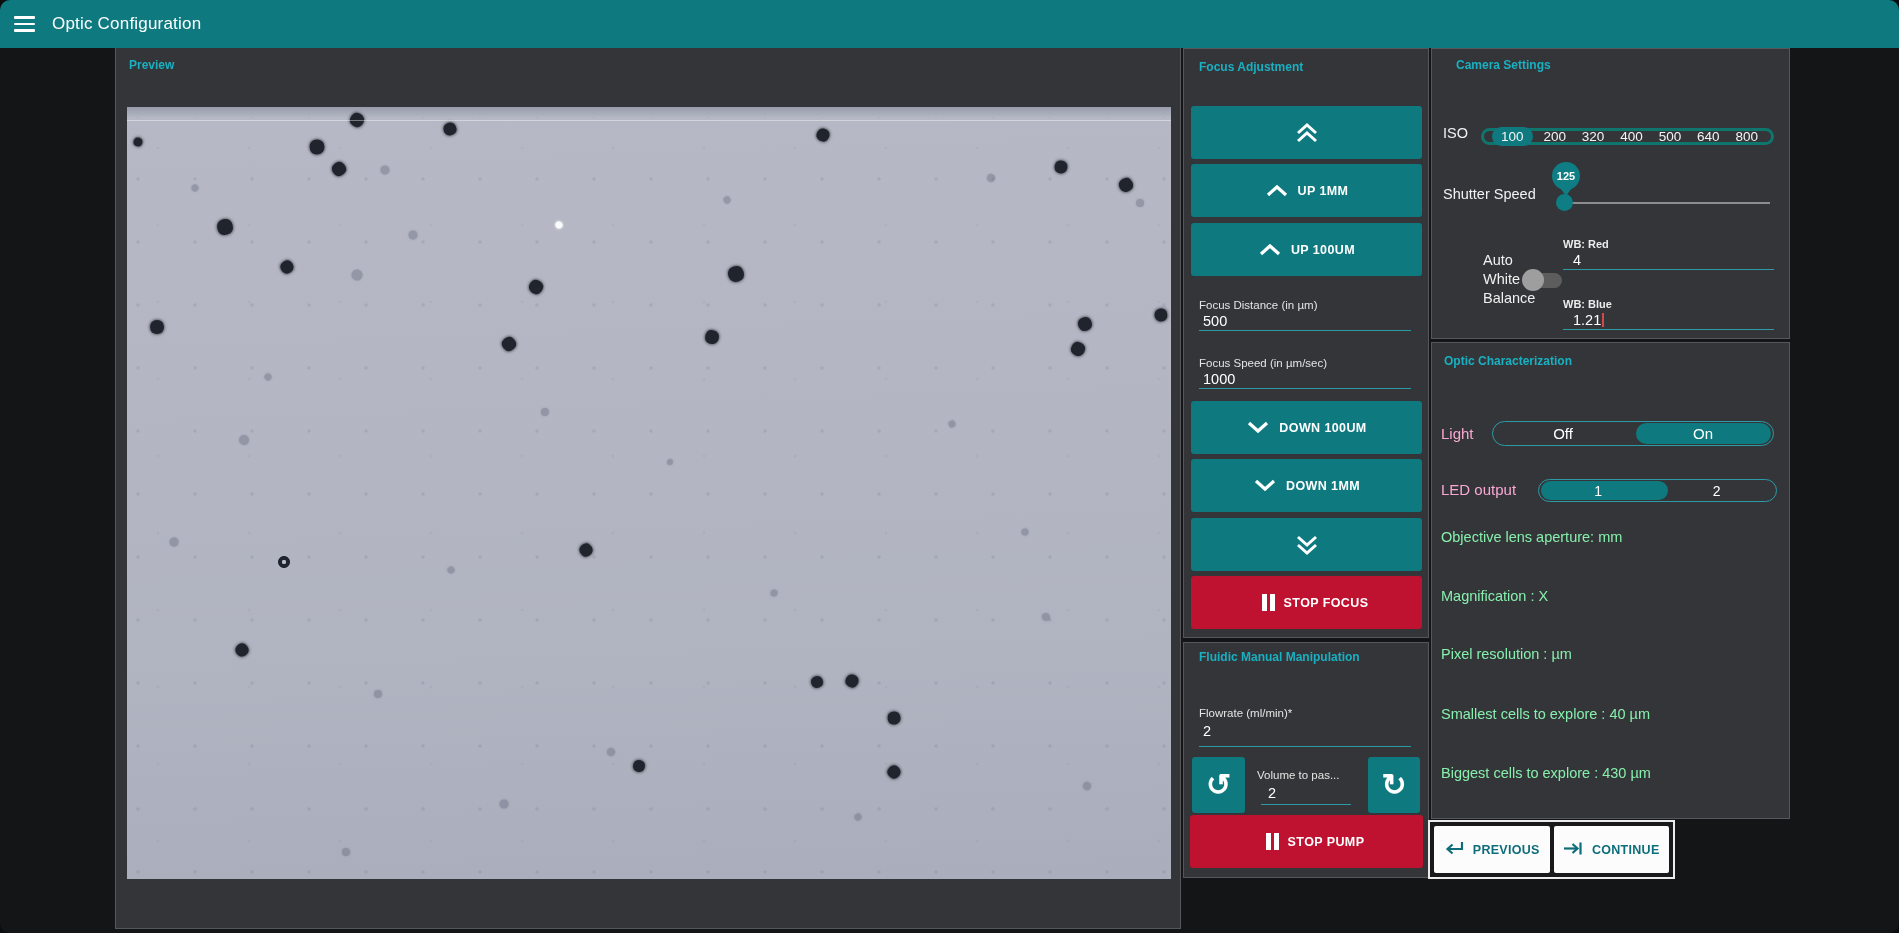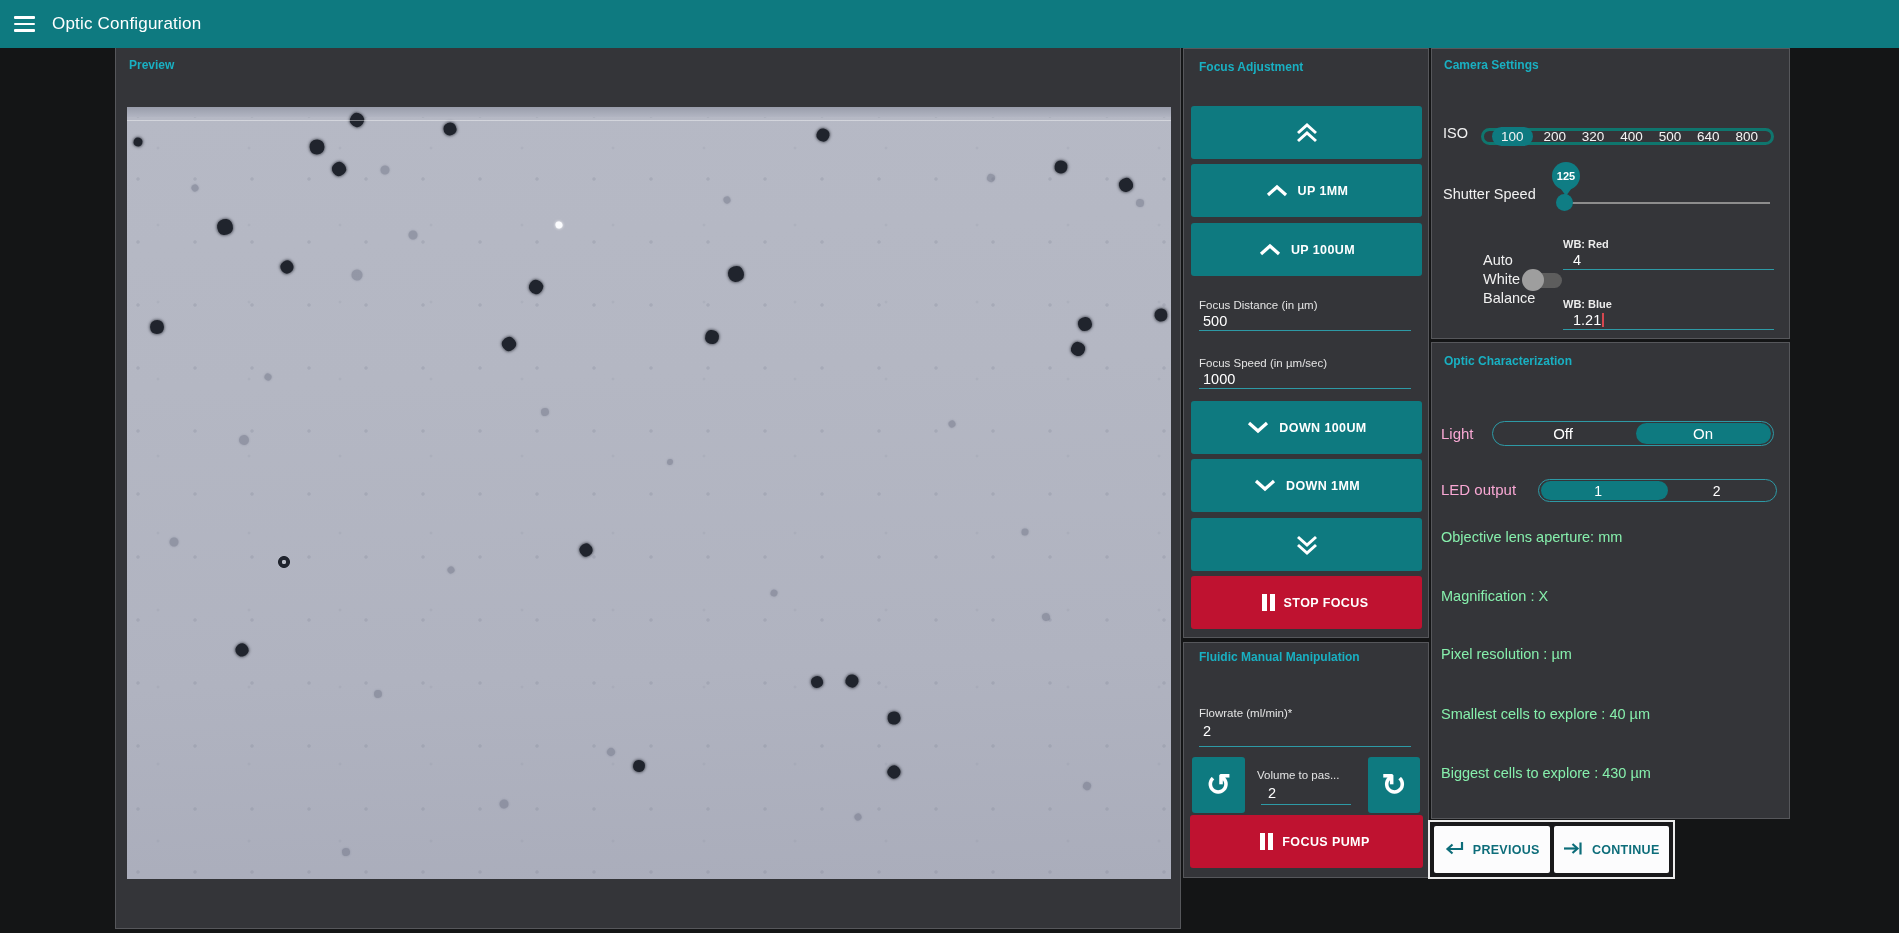--- a/index.html
+++ b/index.html
@@ -1,17 +1,17 @@
 <!DOCTYPE html>
 <html><head>
 <meta charset="utf-8">
 <style>
   html,body{margin:0;padding:0;background:#0c0d0e;}
   .stage{position:relative;width:1899px;height:933px;background:#141516;overflow:hidden;
-         font-family:"Liberation Sans",sans-serif;color:#fff;}
+         font-family:"Liberation Sans",sans-serif;color:#fff;border-radius:10px;}
 
   
   .topbar{position:absolute;left:0;top:0;width:100%;height:48px;background:#0e7a80;
           display:flex;align-items:center;box-sizing:border-box;padding-left:14px;}
   .hamburger{width:21px;display:flex;flex-direction:column;gap:4px;cursor:pointer;}
   .hamburger span{display:block;height:2.5px;background:#fff;border-radius:1px;}
   .app-title{margin:0 0 0 17px;font-size:17px;font-weight:400;letter-spacing:.2px;color:#fff;}
 
   
   .panel{position:absolute;background:#343539;border:1px solid #56575b;box-sizing:border-box;}
@@ -59,21 +59,21 @@
   .flow-label{left:15px;top:64px}.flow-value{left:19px;top:80px}.flow-line{left:15px;top:103px;width:212px}
   .vol-label{left:73px;top:126px;width:98px;white-space:nowrap;overflow:hidden;}
   .vol-value{left:84px;top:142px}.vol-line{left:77px;top:161px;width:90px}
   .spin{position:absolute;top:114px;width:53px;height:56px;background:#0e7a80;border:none;border-radius:3px;
         color:#fff;font-size:30px;font-weight:700;line-height:1;display:flex;align-items:center;justify-content:center;cursor:pointer;}
   .spin-left{left:8px}.spin-right{left:184px;width:52px}
   .stop-pump{left:6px;top:172px;width:233px;}
 
   
   .camera-panel{left:1431px;top:48px;width:359px;height:291px;}
-  .cam-title{left:12px;top:8px;}
+  .cam-title{left:24px;top:8px;}
   .iso-label{position:absolute;left:11px;top:76px;font-size:14.5px;color:#f2f2f2;}
   .iso-box{position:absolute;left:49px;top:79px;width:293px;height:17px;border:3px solid #0f766e;border-radius:13px;
            display:flex;align-items:center;justify-content:space-between;box-sizing:border-box;padding:0 8px;}
   .iso-opt{font-size:13.5px;color:#f4f4f4;padding:2px 5px;cursor:pointer;border-radius:11px;}
   .iso-opt.sel{background:#0e7a80;padding:2px 9px;}
   .shutter-label{position:absolute;left:11px;top:137px;font-size:14.5px;color:#f2f2f2;}
   .slider-track{position:absolute;left:132px;top:153px;width:206px;height:2px;background:#8d8d8d;}
   .slider-thumb{position:absolute;left:124px;top:145px;width:17px;height:17px;border-radius:50%;background:#0f7d84;cursor:pointer;}
   .balloon{position:absolute;left:120px;top:113px;width:28px;height:28px;border-radius:50%;background:#0f7d84;
            display:flex;align-items:center;justify-content:center;font-size:11px;font-weight:700;color:#fff;}
@@ -278,21 +278,21 @@
 
     <button class="spin spin-right">
       <span>↻</span>
     </button>
 
     <button class="tbtn rbtn stop-pump">
       <span class="pause">
           <i></i>
           <i></i>
         </span>
-      <span>FOCUS PUMP</span>
+      <span>STOP PUMP</span>
     </button>
   </section>
 
   <section class="panel camera-panel">
     <h2 class="ptitle cam-title">Camera Settings</h2>
 
     <span class="iso-label">ISO</span>
     <div class="iso-box">
       <span class="iso-opt sel">100</span>
       <span class="iso-opt">200</span>

